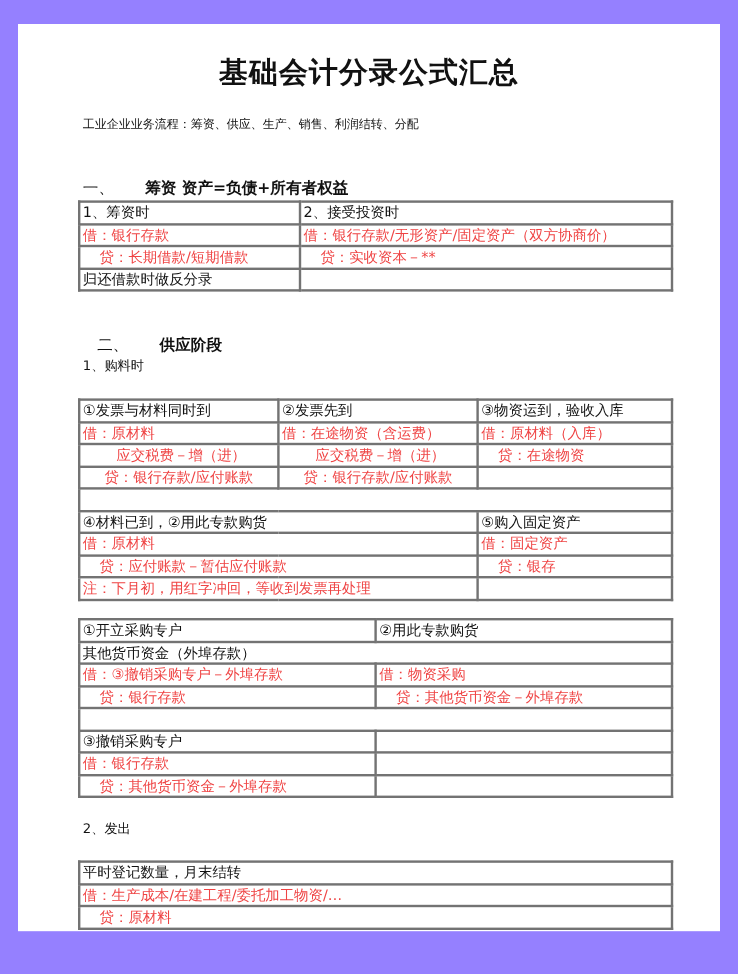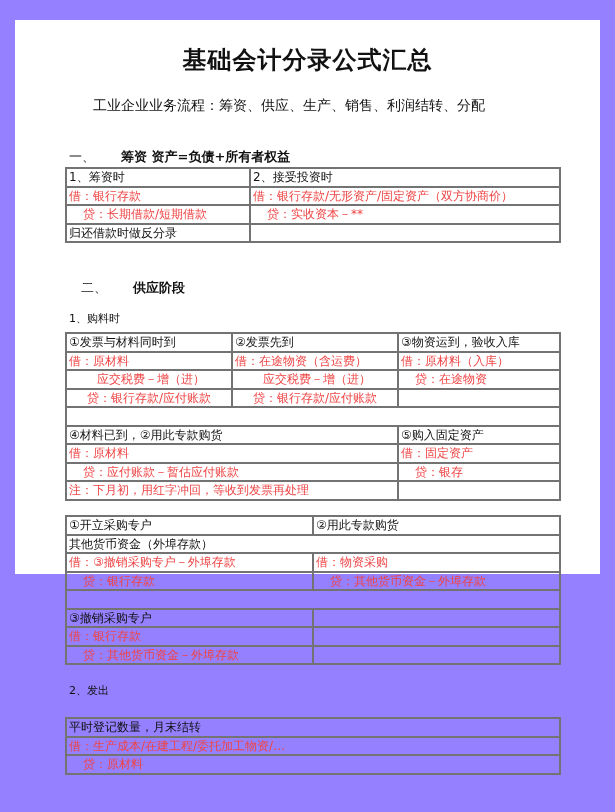--- a/index.html
+++ b/index.html
@@ -1,21 +1,21 @@
 <!DOCTYPE html>
 <html><head>
   <meta charset="utf-8">
   <style>
     * { box-sizing: border-box; margin: 0; padding: 0; }
     html, body { width: 615px; height: 812px; overflow: hidden; }
     body { background: #9580ff; position: relative; font-family: "DejaVu Sans", "Liberation Sans", sans-serif; }
-    .page { position: absolute; left: 15px; top: 20px; width: 585px; height: 554px; background: #ffffff; }
+    .page { position: absolute; left: 15px; top: 20px; width: 585px; height: 756px; background: #ffffff; }
     .abs { position: absolute; white-space: nowrap; }
     .title { left: 0; width: 585px; top: 24px; text-align: center; font-family: "DejaVu Serif", "Liberation Serif", serif; font-size: 24px; font-weight: bold; color: #111; letter-spacing: 1px; }
-    .intro { left: 54px; top: 77px; font-size: 14px; color: #111; margin-left: 24px; }
+    .intro { left: 54px; top: 77px; font-size: 10px; color: #111; }
     .sec { font-size: 13px; font-weight: bold; color: #111; }
     .sec .num { font-weight: normal; display: inline-block; width: 52px; }
     .sub { font-size: 11px; color: #111; }
     table { position: absolute; border-collapse: collapse; table-layout: fixed; }
     td { border: 2px solid #737373; height: 18.5px; padding: 0 2px; font-size: 12px; line-height: 16px; color: #111; white-space: nowrap; overflow: hidden; vertical-align: middle; }
     td.b { color: #ef4444; }
     td.i1 { padding-left: 20px; }
     td.i2 { padding-left: 30px; }
     td.i3 { padding-left: 16px; }
   </style>
@@ -52,21 +52,21 @@
     <tr>
       <td>归还借款时做反分录</td>
       <td></td>
     </tr>
   </tbody>
     </table>
 
   <div class="abs sec" style="left:66px; top:259px;">
     <span class="num">二、</span><span>供应阶段</span>
   </div>
-  <div class="abs sub" style="left:54px; top:291px;">1、购料时</div>
+  <div class="abs sub" style="left:54px; top:277px;">1、购料时</div>
 
   <table style="left:50px; top:312px; width:494px;">
     <colgroup>
         <col style="width:166px">
         <col style="width:166px">
         <col style="width:162px">
       </colgroup>
     <tbody>
         <tr>
       <td>①发票与材料同时到</td>

